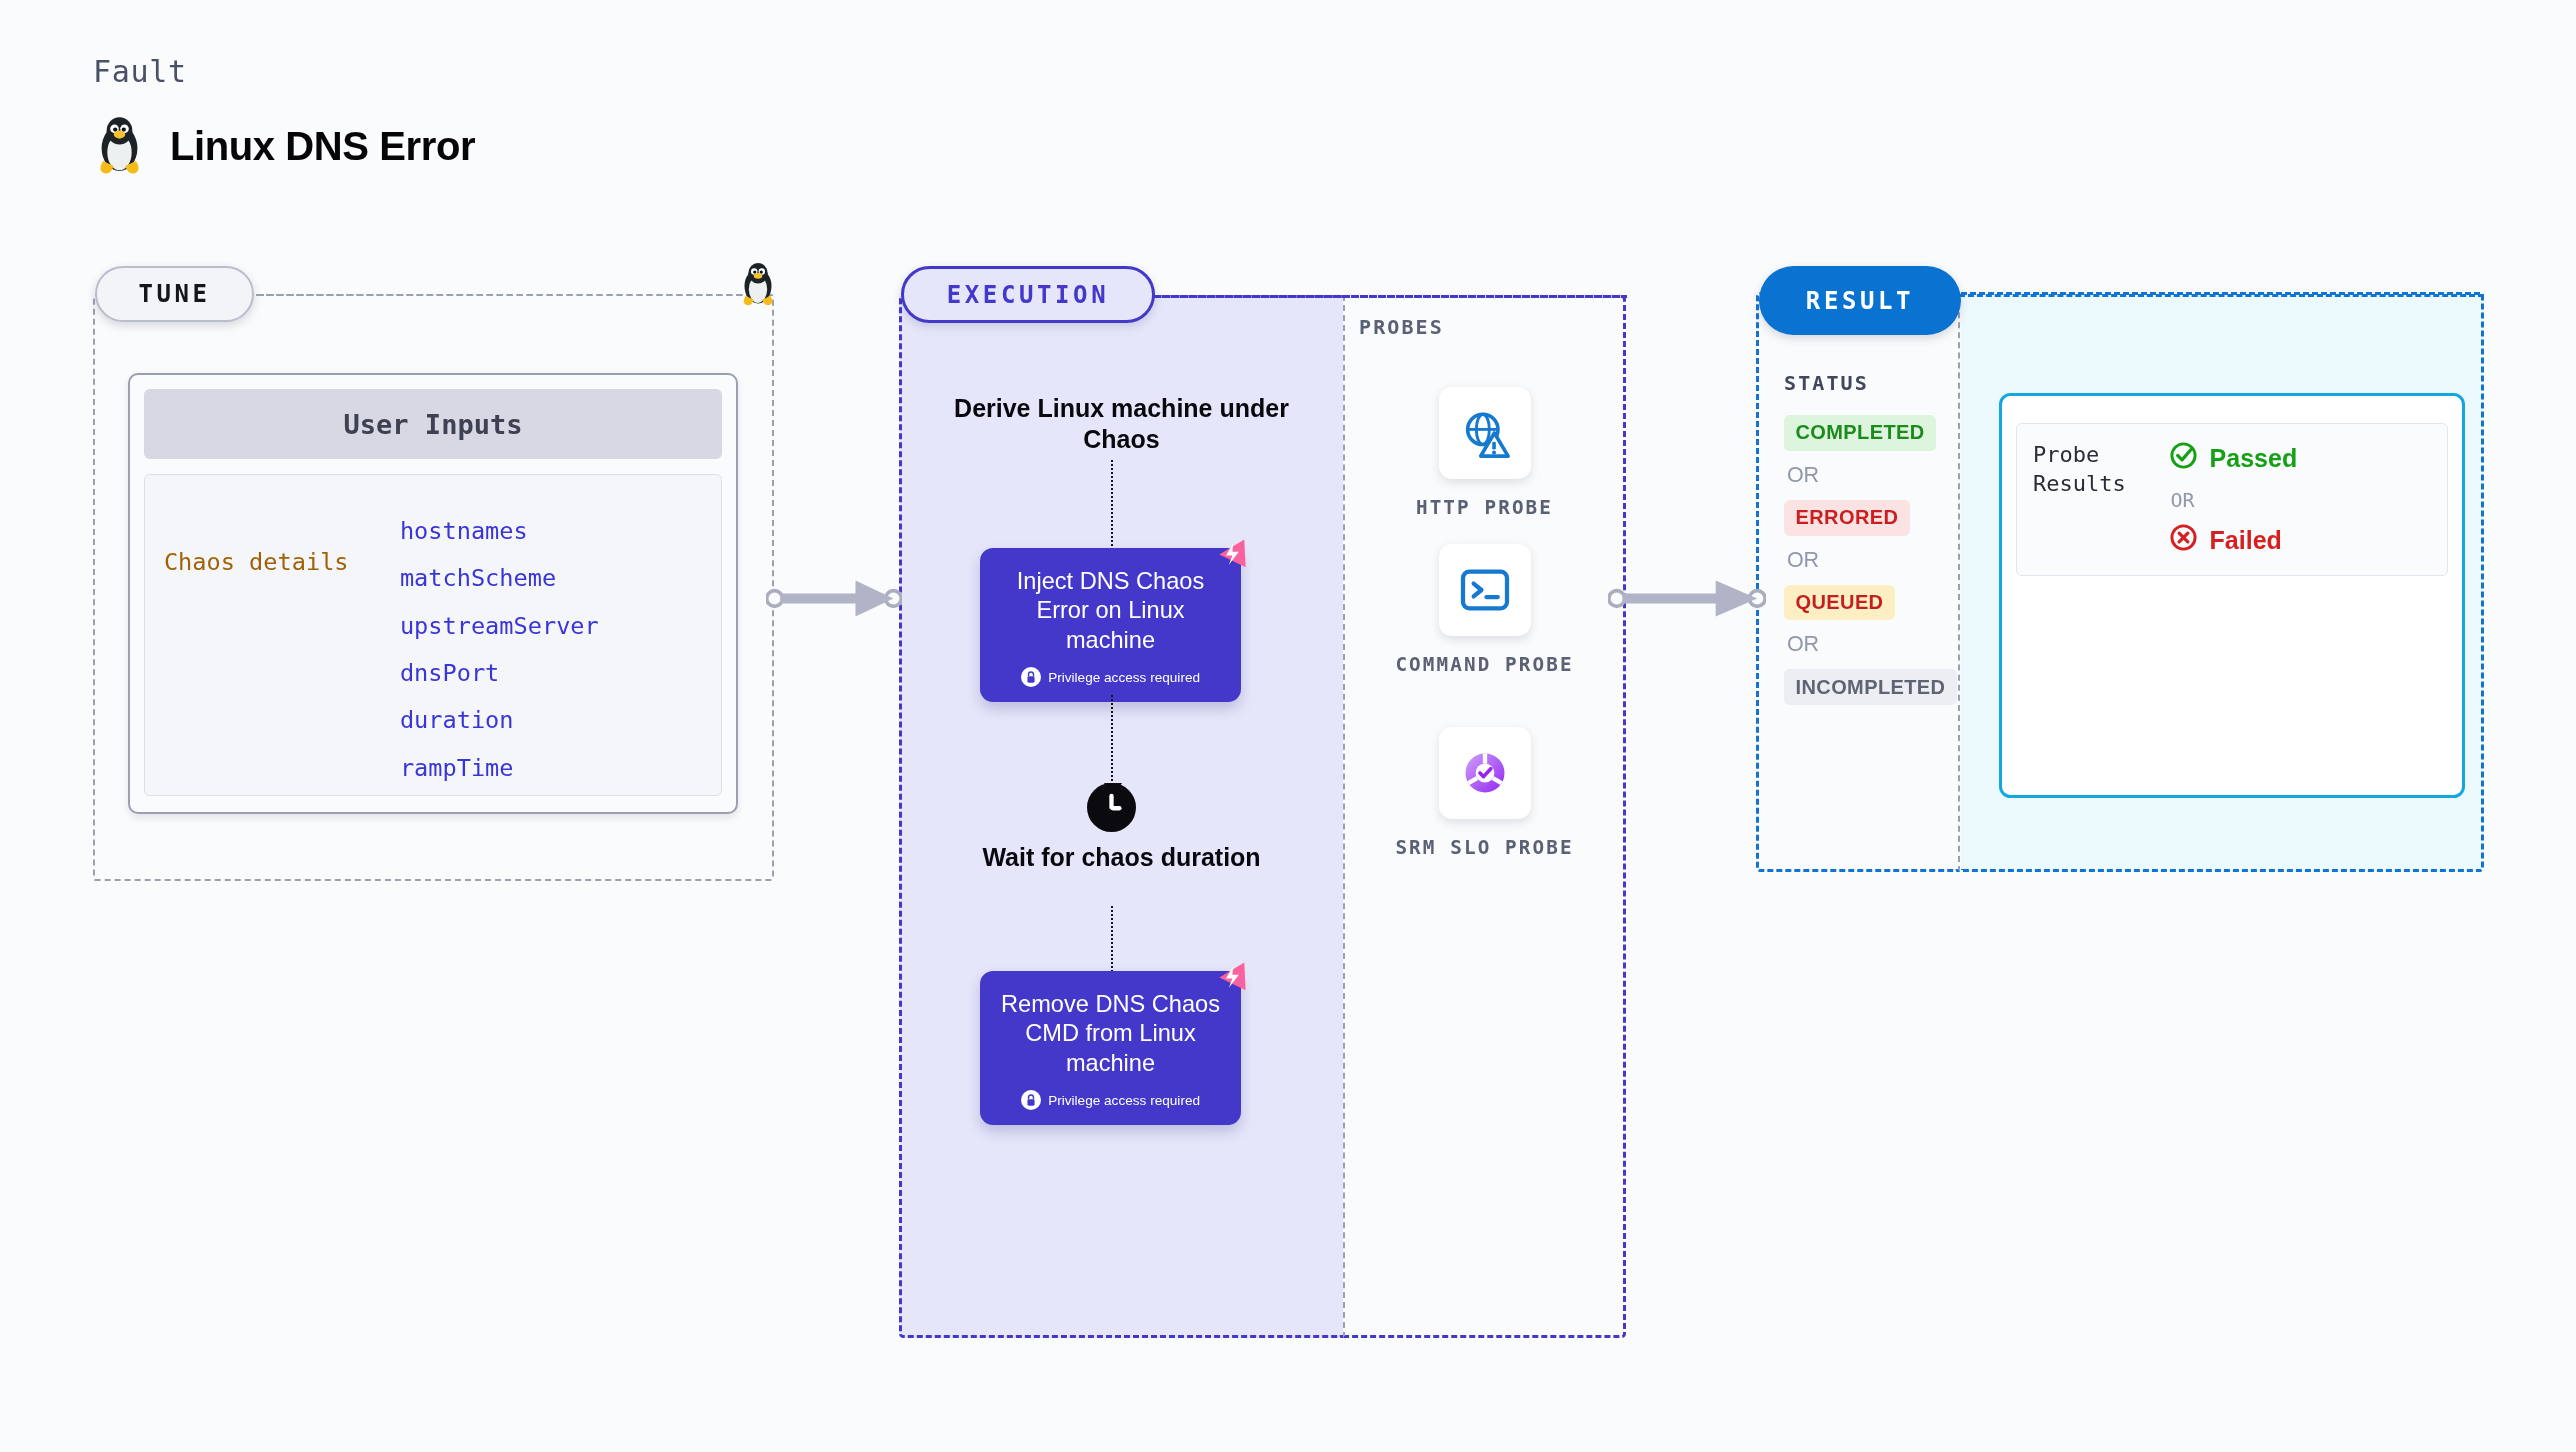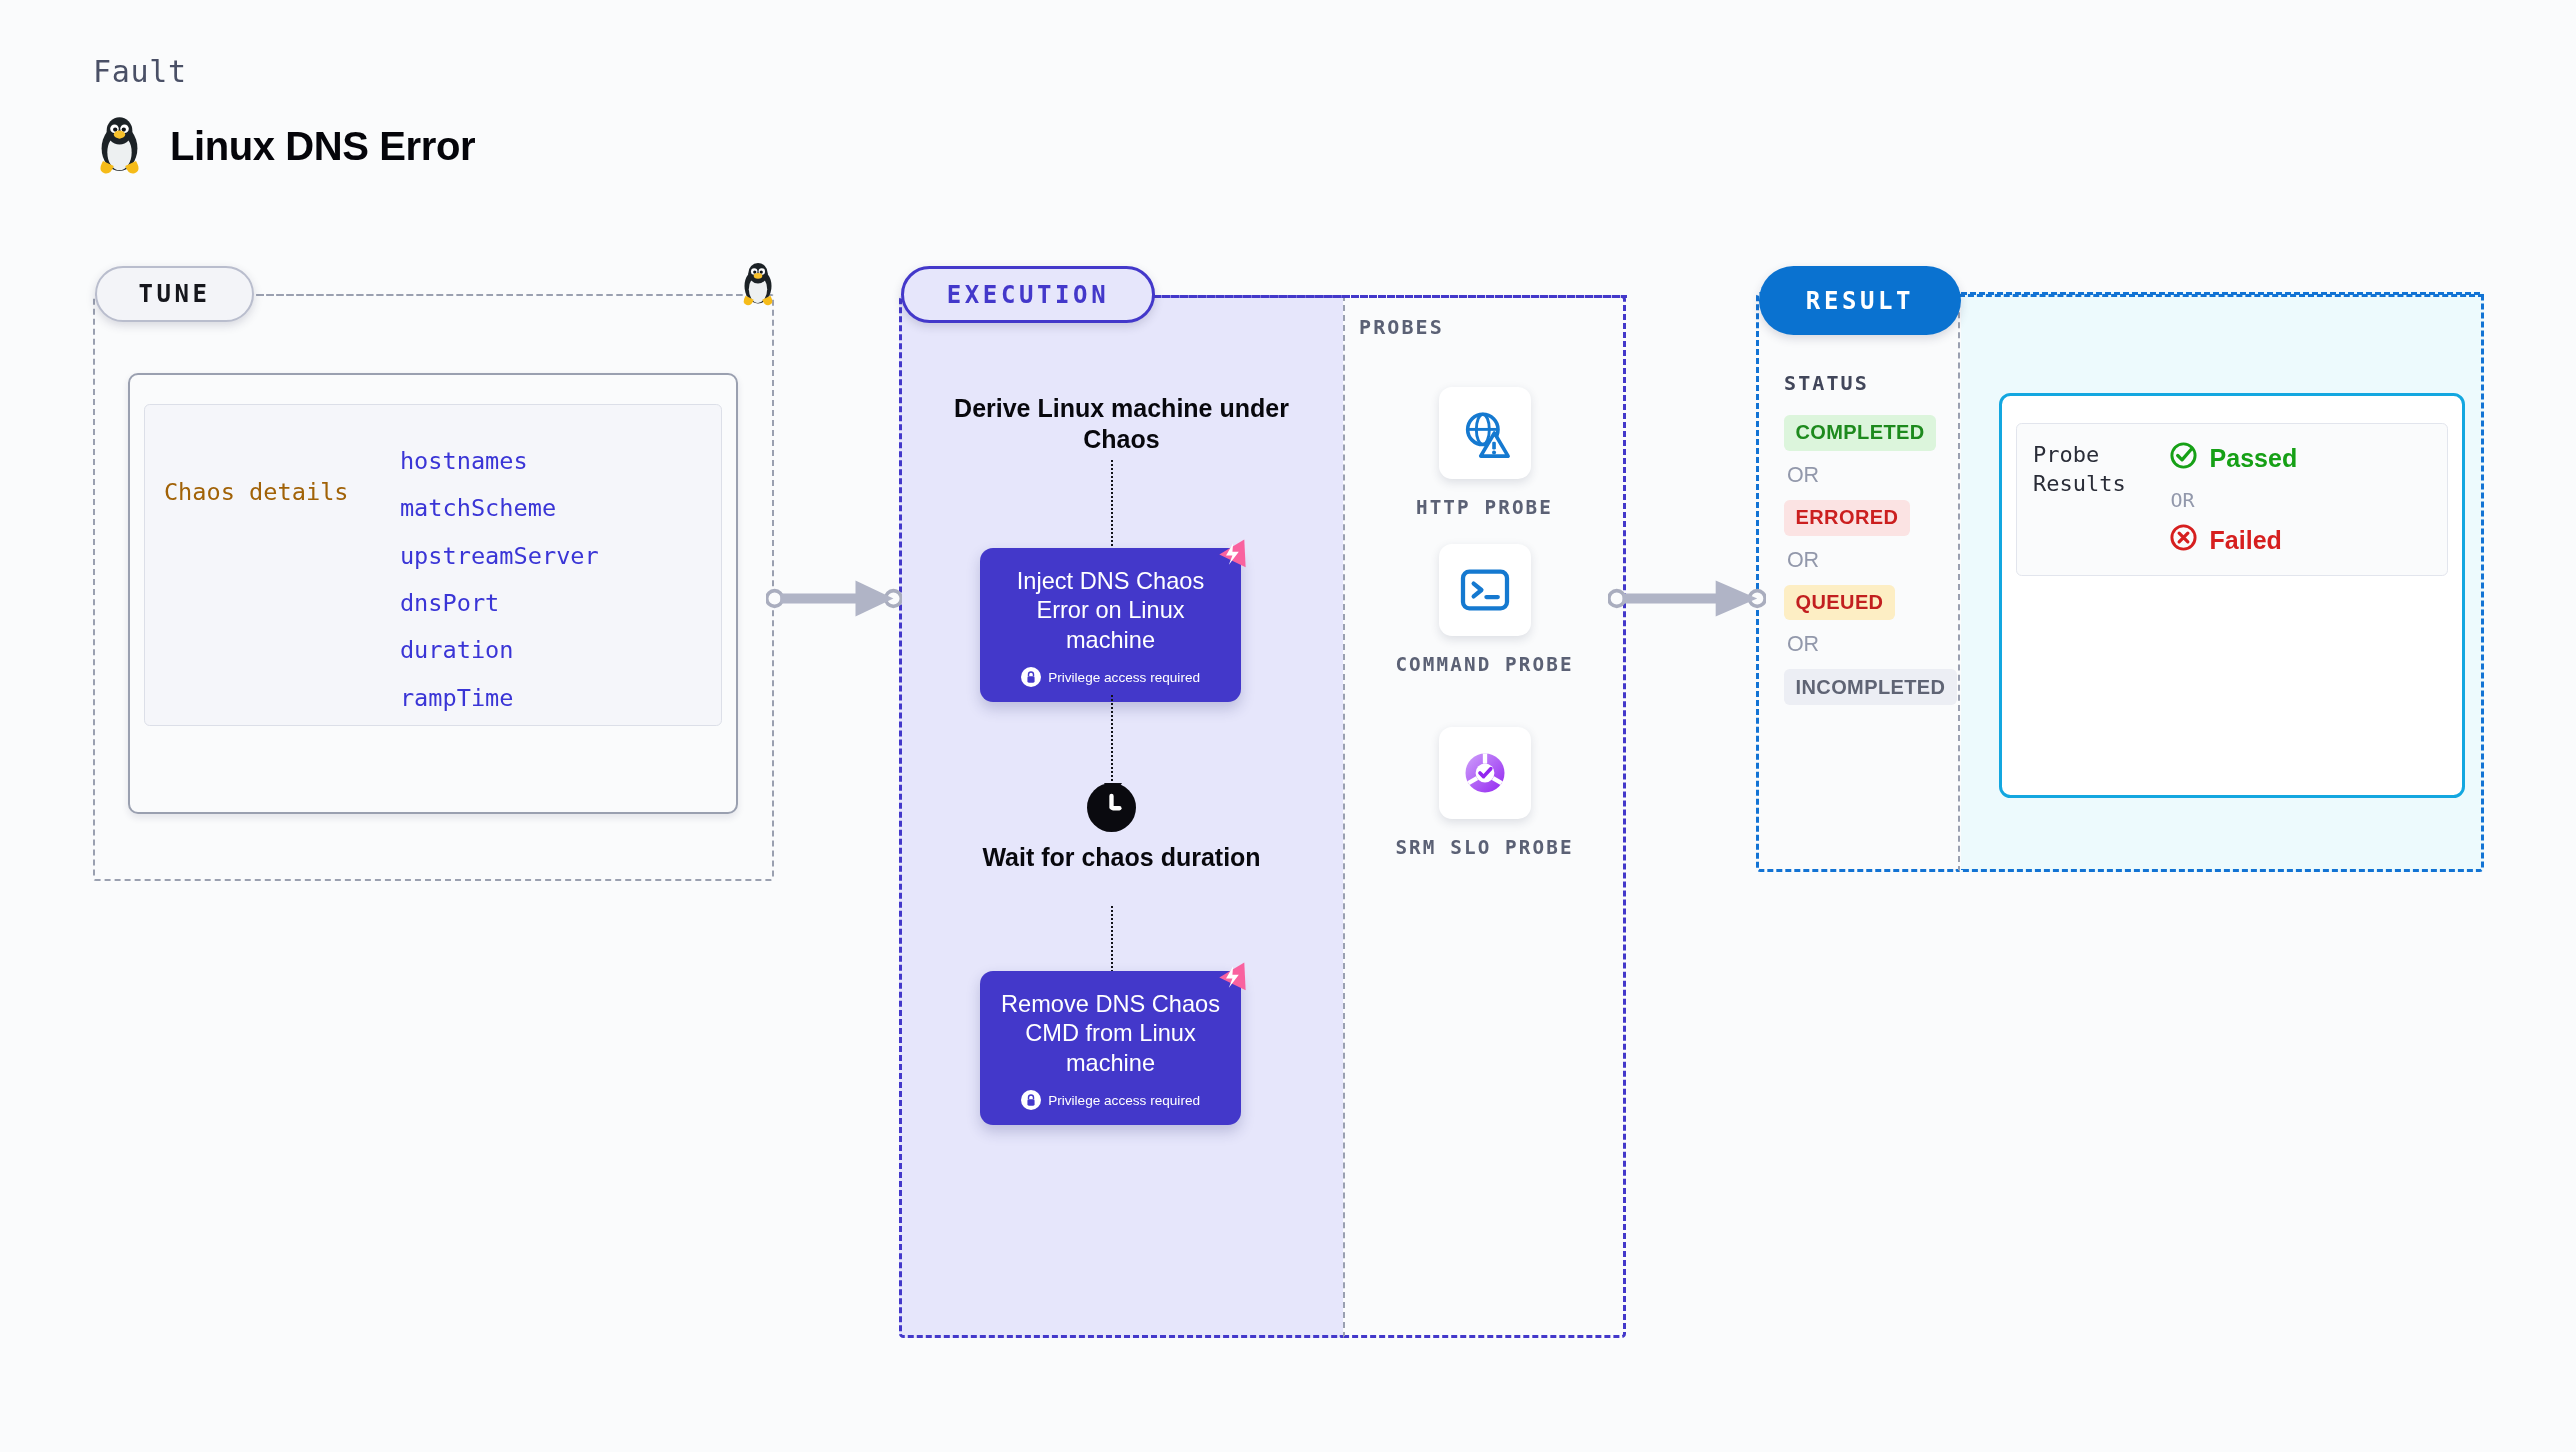--- a/index.html
+++ b/index.html
@@ -255,20 +255,21 @@
         <circle cx="44" cy="19" r="6" fill="#fff"></circle>
       <circle cx="31" cy="20" r="3" fill="#101418"></circle>
         <circle cx="43" cy="20" r="3" fill="#101418"></circle>
       <ellipse cx="37" cy="27" rx="8" ry="5.5" fill="#f8c12c"></ellipse>
       <path d="M14 64 q-8 14 2 17 q9 2 13 -10z" fill="#f5bb19"></path>
       <path d="M60 64 q8 14 -2 17 q-9 2 -13 -10z" fill="#f5bb19"></path>
     </svg>
   </div>
 
   <div class="userinputs-card">
+    <div class="ui-head">User Inputs</div>
     <div class="ui-body">
       <div class="ui-label">Chaos details</div>
       <div class="ui-fields">
         <div class="ui-field">hostnames</div>
         <div class="ui-field">matchScheme</div>
         <div class="ui-field">upstreamServer</div>
         <div class="ui-field">dnsPort</div>
         <div class="ui-field">duration</div>
         <div class="ui-field">rampTime</div>
       </div>

